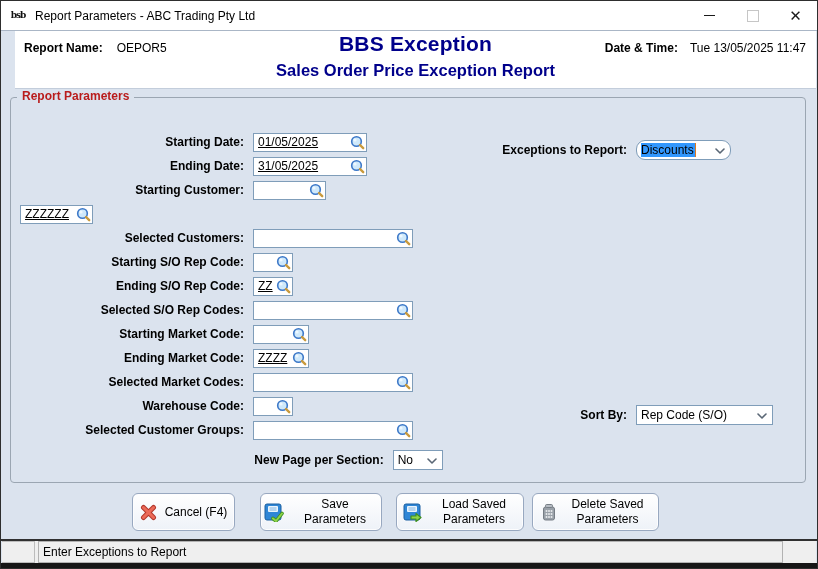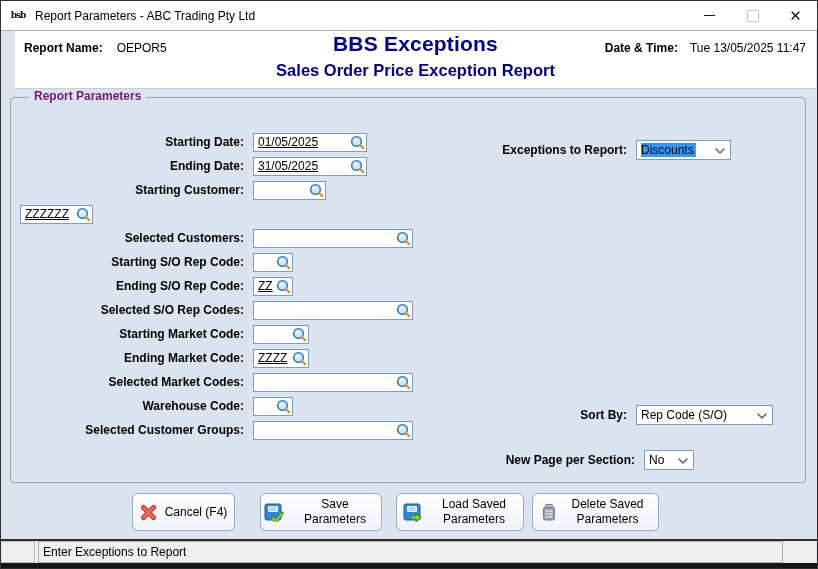--- a/index.html
+++ b/index.html
@@ -23,41 +23,41 @@
   .repname .val{margin-left:14px;color:#000;}
   .apptitle{position:absolute;top:1px;left:0;right:0;text-align:center;font-size:21px;font-weight:800;color:#00008b;letter-spacing:.2px;}
   .reptitle{position:absolute;top:30px;left:0;right:0;text-align:center;font-size:16.5px;font-weight:800;color:#00008b;}
   .datetime{position:absolute;right:10px;top:10px;font-size:12px;display:flex;}
   .datetime .lbl{font-weight:bold;}
   .datetime .val{margin-left:12px;}
 
   
   .main{position:absolute;top:88px;left:1px;right:1px;height:450px;background:#dbe3ee;}
   .groupbox{position:absolute;left:8px;top:8px;width:794px;height:384px;border:1px solid #9ba6b2;border-radius:4px;}
-  .grouplabel{position:absolute;top:-9px;left:18px;background:#dbe3ee;padding:0 5px;font-size:12px;font-weight:bold;color:#701a75;}
+  .grouplabel{position:absolute;top:-9px;left:6px;background:#dbe3ee;padding:0 5px;font-size:12px;font-weight:bold;color:#b91c1c;}
 
   .rows{position:absolute;top:32px;left:0;right:0;}
   .frow{height:24px;display:flex;align-items:center;}
   .flabel{width:233px;text-align:right;font-size:12px;font-weight:bold;color:#000;flex:0 0 233px;}
   .field{margin-left:9px;position:relative;height:19px;background:#fff;border:1px solid #7f9db9;box-sizing:border-box;display:flex;align-items:center;}
   .fval{font-size:12px;color:#000;padding-left:4px;white-space:nowrap;}
   .ul .fval{text-decoration:underline;}
   .mag{position:absolute;right:1px;top:1px;}
   .w105{width:114px;text-decoration:underline;} .w73{width:73px;} .w160{width:160px;} .w40{width:40px;} .w56{width:56px;}
 
   .rrow{position:absolute;display:flex;align-items:center;}
   .rlabel{font-size:12px;font-weight:bold;color:#000;margin-right:9px;white-space:nowrap;}
   .combo{height:20px;background:#fff;border:1px solid #7f9db9;box-sizing:border-box;display:flex;align-items:center;padding-left:4px;position:relative;}
   .combo .cval{font-size:12px;color:#000;white-space:nowrap;}
   .combo .chev{position:absolute;right:5px;top:7px;}
   .sel{background:#3297fd;color:#001033;border-right:1.5px solid #e07a1f;padding-right:1px;}
-  .cb-exceptions{width:95px;} .cb-sort{width:137px;} .cb-newpage{width:50px;}
+  .cb-exceptions{width:95px;border-radius:9px;} .cb-sort{width:137px;} .cb-newpage{width:50px;}
   .row-exceptions{top:42px;left:0;width:720px;justify-content:flex-end;}
   .row-sort{top:307px;left:0;width:762px;justify-content:flex-end;}
-  .row-newpage{top:352px;left:8px;width:675px;justify-content:flex-end;}
+  .row-newpage{top:352px;left:0;width:675px;justify-content:center;}
 
   
   .btn{position:absolute;top:404px;height:38px;border:1px solid #98a8c0;border-radius:6px;background:linear-gradient(#ffffff,#eef2f8);box-shadow:inset 0 0 0 1px #fdfdfe;display:flex;align-items:center;justify-content:center;gap:8px;font-size:12px;color:#000;text-align:center;line-height:1.25;box-sizing:border-box;}
   .btn-ok{left:16px;width:105px;}
   .btn-cancel{left:130px;width:103px;}
   .btn-save{left:258px;width:122px;}
   .btn-load{left:394px;width:128px;}
   .btn-delete{left:530px;width:127px;}
   .btnlabel{max-width:86px;}
 
@@ -102,21 +102,21 @@
           <span class="closex">✕</span>
         </div>
     </div>
   </div>
 
   <div class="headerband">
     <div class="repname">
       <span class="lbl">Report Name:</span>
       <span class="val">OEPOR5</span>
     </div>
-    <div class="apptitle">BBS Exceptions</div>
+    <div class="apptitle">BBS Exception</div>
     <div class="reptitle">Sales Order Price Exception Report</div>
     <div class="datetime">
       <span class="lbl">Date &amp; Time:</span>
       <span class="val">Tue 13/05/2025 11:47</span>
     </div>
   </div>
 
   <div class="main">
     <div class="groupbox">
       <div class="grouplabel">Report Parameters</div>

